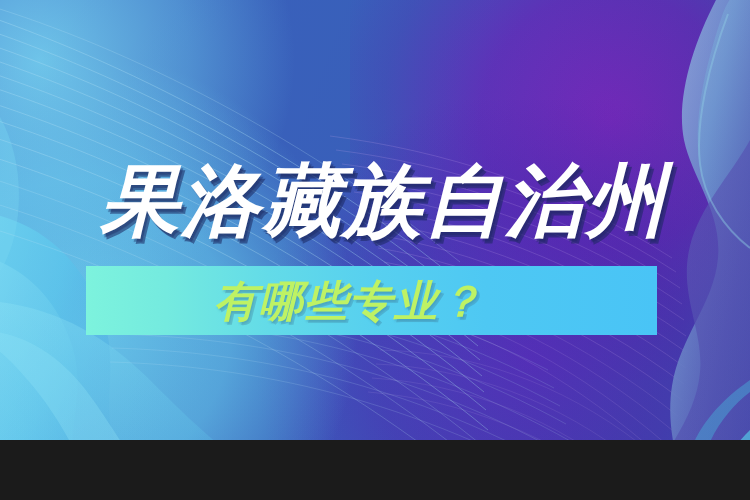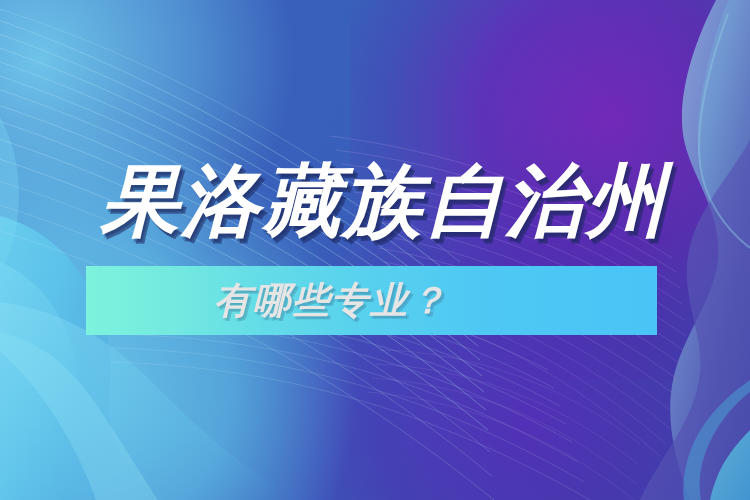--- a/index.html
+++ b/index.html
@@ -3,21 +3,21 @@
 <meta charset="utf-8">
 <style>
   html, body {
     margin: 0;
     padding: 0;
     background: #1b1b1b;
   }
   #banner {
     position: relative;
     width: 750px;
-    height: 500px;
+    height: 440px;
     overflow: hidden;
     font-family: "Liberation Sans", "DejaVu Sans", sans-serif;
     background: #3a63bf;
   }
   .bg-base2 {
     position: absolute;
     inset: 0;
     background:
       linear-gradient(118deg,
         #63cdea 0%,
@@ -116,25 +116,25 @@
         #74eadf 14%,
         #63dbe8 32%,
         #57d0ef 50%,
         #4ec8f3 70%,
         #49c4f6 100%);
   }
   .subtitle {
     position: absolute;
     left: 214px;
     top: 272px;
-    font-size: 37px;
+    font-size: 43px;
     line-height: 58px;
     font-weight: bold;
     font-style: italic;
-    color: #e5e5e5;
+    color: #bef264;
     letter-spacing: 2px;
     white-space: nowrap;
     text-shadow:
       3px 3px 0 rgba(60,120,150,0.30),
       1px 2px 2px rgba(50,110,145,0.25);
   }
 </style>
 </head>
 <body>
 

